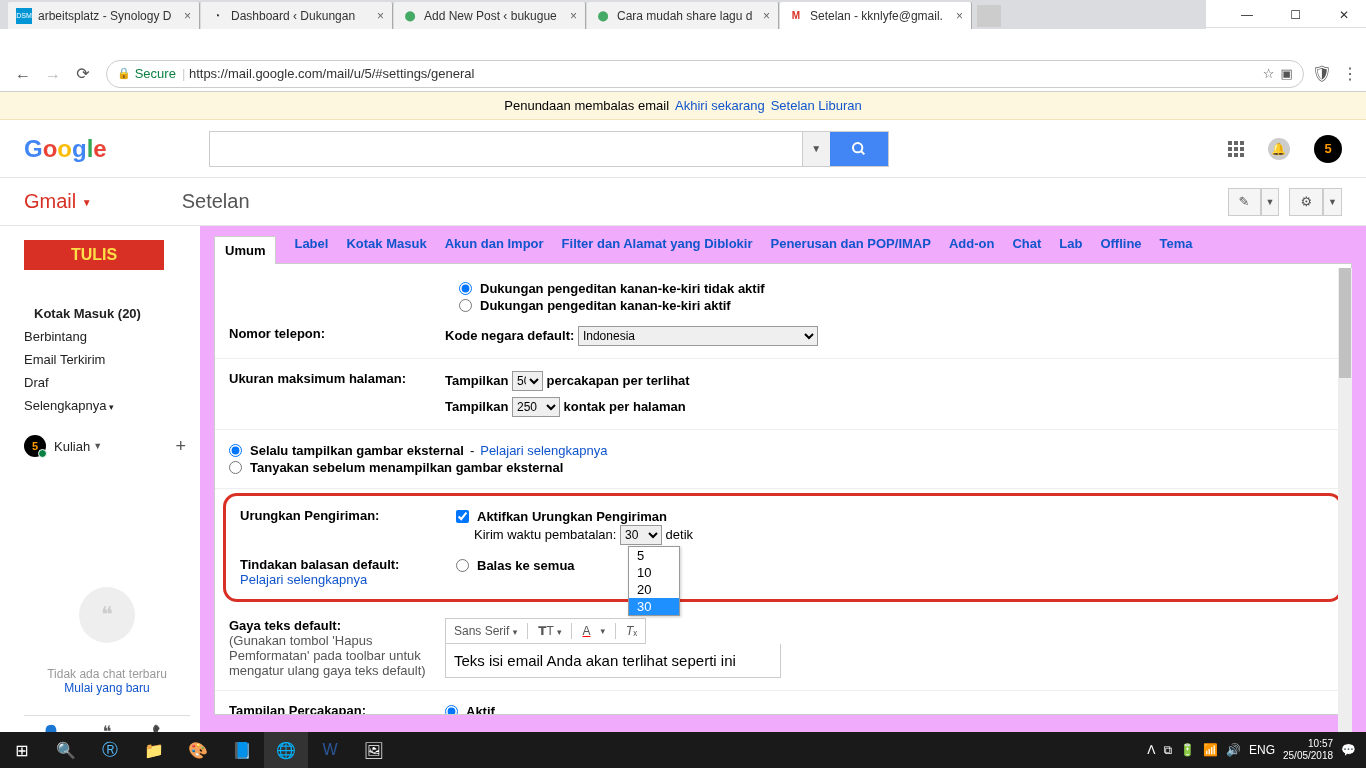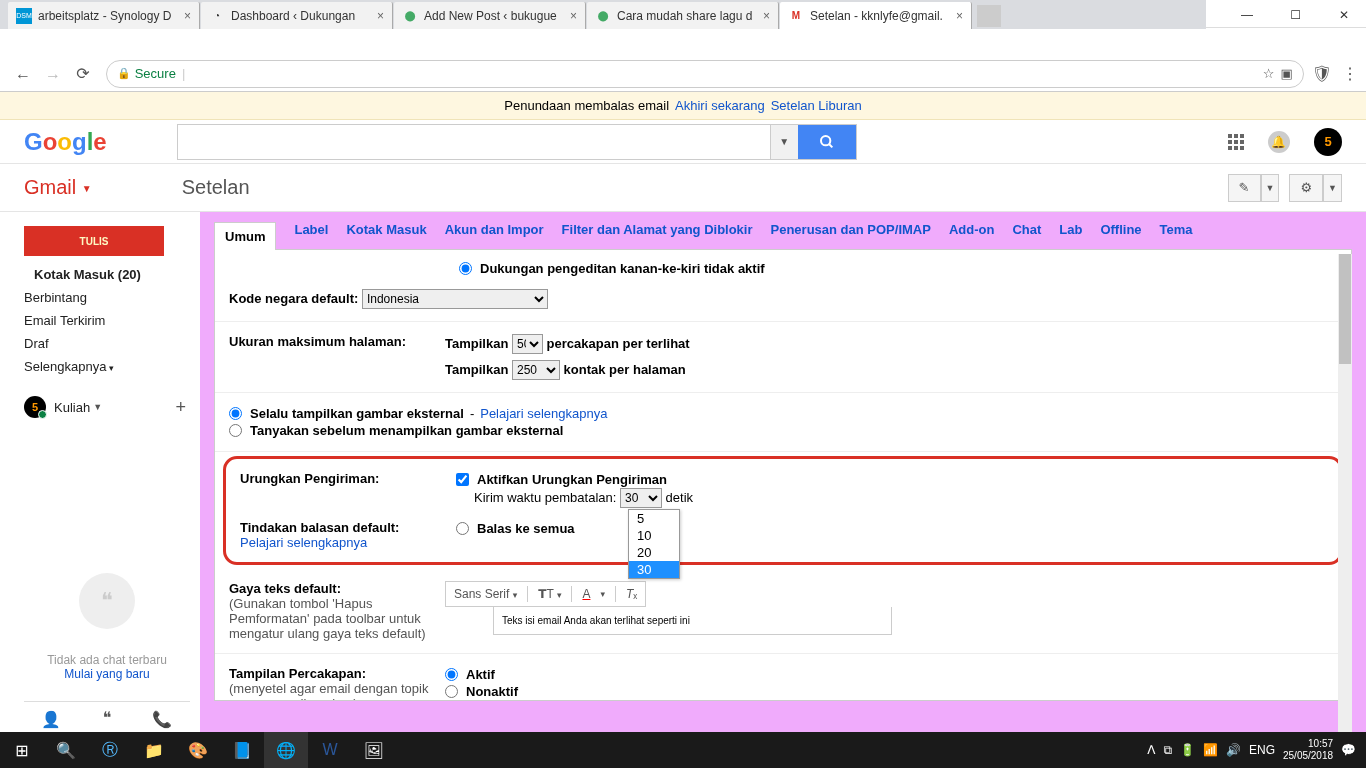--- a/index.html
+++ b/index.html
@@ -27,21 +27,21 @@
     .secure-label::before { content: "🔒"; font-size: 11px; margin-right: 4px; }
     .url-text { color: #333; }
     .url-icons { margin-left: auto; display: flex; gap: 6px; color: #555; }
     .addr-right { display: flex; align-items: center; gap: 10px; color: #555; }
     
     
     .banner { background: #fef7e0; height: 28px; display: flex; align-items: center; justify-content: center; font-size: 13px; gap: 6px; border-bottom: 1px solid #f0e4b8; }
     .banner a { color: #1155cc; text-decoration: none; }
     
     
-    .google-header { display: flex; align-items: center; height: 44px; padding: 0 24px; border-bottom: 1px solid #e5e5e5; }
+    .google-header { display: flex; align-items: center; height: 58px; padding: 0 24px; border-bottom: 1px solid #e5e5e5; gap: 32px; }
     .google-logo { font-size: 24px; font-weight: bold; margin-right: 70px; }
     .g-b { color: #4285F4; } .g-r { color: #EA4335; } .g-y { color: #FBBC05; } .g-g { color: #34A853; }
     .search-wrap { display: flex; height: 36px; flex: 0 0 680px; border: 1px solid #ccc; background: #fff; }
     .search-input { flex: 1; border: none; padding: 0 10px; font-size: 14px; outline: none; }
     .search-dd { width: 28px; background: #f1f1f1; border-left: 1px solid #ccc; display: flex; align-items: center; justify-content: center; color: #555; font-size: 10px; }
     .search-btn { width: 58px; background: #4285F4; color: #fff; display: flex; align-items: center; justify-content: center; font-size: 16px; }
     .header-right { margin-left: auto; display: flex; align-items: center; gap: 24px; }
     .apps-icon { display: grid; grid-template-columns: repeat(3, 4px); grid-gap: 2px; }
     .apps-icon span { width: 4px; height: 4px; background: #666; }
     .bell-icon { width: 22px; height: 22px; background: #ccc; border-radius: 50%; display: flex; align-items: center; justify-content: center; color: #fff; font-size: 12px; }
@@ -53,21 +53,21 @@
     .gmail-brand .dd { font-size: 10px; vertical-align: middle; }
     .page-title { font-size: 20px; color: #555; }
     .subheader-right { margin-left: auto; display: flex; gap: 10px; }
     .icon-btn { border: 1px solid #ccc; background: #f5f5f5; height: 28px; padding: 0 10px; display: flex; align-items: center; color: #555; font-size: 13px; }
     
     
     .main { display: flex; height: calc(100% - 28px - 36px - 28px - 58px - 48px - 36px); }
     
     
     .sidebar { width: 200px; padding: 14px 0 0 24px; font-size: 13px; color: #222; display: flex; flex-direction: column; }
-    .compose-btn { background: #d93025; color: #fef9c3; height: 30px; width: 140px; display: flex; align-items: center; justify-content: center; font-weight: bold; font-size: 10px; margin-bottom: 7px; }
+    .compose-btn { background: #d93025; color: #fde047; height: 30px; width: 140px; display: flex; align-items: center; justify-content: center; font-weight: bold; font-size: 16px; margin-bottom: 32px; }
     .nav-item { padding: 4px 0; cursor: pointer; }
     .nav-item.bold { font-weight: bold; margin-left: 10px; }
     .more-item::after { content: " ▾"; font-size: 9px; }
     .label-section { display: flex; align-items: center; margin-top: 18px; }
     .label-av { width: 22px; height: 22px; background: #000; border-radius: 50%; color: #f90; display: flex; align-items: center; justify-content: center; font-size: 11px; font-weight: bold; margin-right: 8px; position: relative; }
     .label-av::after { content: ""; position: absolute; width: 7px; height: 7px; background: #0b8043; border-radius: 50%; bottom: -1px; right: -1px; border: 1px solid #fff; }
     .plus-btn { margin-left: auto; margin-right: 14px; color: #555; font-size: 18px; }
     .chat-area { margin-top: auto; text-align: center; color: #999; font-size: 12px; padding: 0 10px 10px 0; }
     .chat-bubble { width: 56px; height: 56px; background: #eee; border-radius: 50%; margin: 0 auto 24px; display: flex; align-items: center; justify-content: center; color: #ccc; font-size: 22px; }
     .chat-link { color: #1155cc; cursor: pointer; }
@@ -97,21 +97,21 @@
     .highlight-box .row { border-bottom: none; padding: 6px 4px; }
     
     
     .dd-open { position: absolute; background: #fff; border: 1px solid #999; font-size: 13px; box-shadow: 1px 1px 3px rgba(0,0,0,0.2); }
     .dd-open .opt { padding: 1px 28px 1px 8px; cursor: pointer; }
     .dd-open .opt.sel { background: #1e90ff; color: #fff; }
     
     
     .rich-toolbar { border: 1px solid #ccc; display: inline-flex; align-items: center; height: 26px; gap: 10px; padding: 0 8px; font-size: 12px; color: #555; }
     .rich-toolbar .sep { border-left: 1px solid #ccc; height: 16px; }
-    .text-sample { border: 1px solid #ccc; border-top: none; padding: 8px; width: 399px; font-size: 10px; margin-left: 48px; }
+    .text-sample { border: 1px solid #ccc; border-top: none; padding: 8px; width: 336px; font-size: 15px; }
     
     
     .taskbar { position: absolute; bottom: 0; left: 0; right: 0; height: 36px; background: #1a1a1a; display: flex; align-items: center; color: #fff; font-size: 12px; }
     .taskbar-item { width: 44px; height: 36px; display: flex; align-items: center; justify-content: center; font-size: 16px; }
     .taskbar-right { margin-left: auto; display: flex; align-items: center; gap: 8px; padding-right: 10px; }
     .clock { text-align: right; font-size: 10px; line-height: 12px; }
     
     .scrollbar-fake { position: absolute; right: 14px; top: 42px; bottom: 14px; width: 14px; background: #eee; }
     .scrollbar-fake::after { content: ""; position: absolute; top: 0; left: 1px; right: 1px; height: 110px; background: #c1c1c1; }
   </style>
@@ -155,20 +155,21 @@
   </div>
 </div>
 
 <div class="address-bar">
   <div class="nav-btn">←</div>
   <div class="nav-btn" style="color:#bbb">→</div>
   <div class="nav-btn">⟳</div>
   <div class="url-box">
     <span class="secure-label">Secure</span>
     <span style="color:#ccc">|</span>&nbsp;
+    <span class="url-text">https://mail.google.com/mail/u/5/#settings/general</span>
     <div class="url-icons">
         <span>☆</span>
         <span>▣</span>
       </div>
   </div>
   <div class="addr-right">
     <span>🛡</span>
     <span>⋮</span>
   </div>
 </div>
@@ -258,31 +259,36 @@
       <span class="tab">Filter dan Alamat yang Diblokir</span>
       <span class="tab">Penerusan dan POP/IMAP</span>
       <span class="tab">Add-on</span>
       <span class="tab">Chat</span>
       <span class="tab">Lab</span>
       <span class="tab">Offline</span>
       <span class="tab">Tema</span>
     </div>
 
     <div class="settings-body">
-      <div style="padding-left:244px;padding-top:10px;font-size:13px;">
+      <div style="padding-left:244px;padding-top:16px;font-size:13px;">
         <div class="radio-line">
             <input type="radio" checked="" style="">
             <span class="bold">Dukungan pengeditan kanan-ke-kiri tidak aktif</span>
           </div>
+        <div class="radio-line">
+            <input type="radio" style="">
+            <span class="bold">Dukungan pengeditan kanan-ke-kiri aktif</span>
+          </div>
       </div>
 
       <div class="row">
+        <div class="row-label">Nomor telepon:</div>
         <div class="row-content">
           <span class="bold">Kode negara default:</span>
-          <select style="width:186px"><option>Indonesia</option></select>
+          <select style="width:240px"><option>Indonesia</option></select>
         </div>
       </div>
 
       <div class="row">
         <div class="row-label">Ukuran maksimum halaman:</div>
         <div class="row-content">
           <div style="margin-bottom:6px"><span class="bold">Tampilkan</span> <select style="width:31px"><option>50</option></select> <span class="bold">percakapan per terlihat</span></div>
           <div><span class="bold">Tampilkan</span> <select style="width:48px"><option>250</option></select> <span class="bold">kontak per halaman</span></div>
         </div>
       </div>

